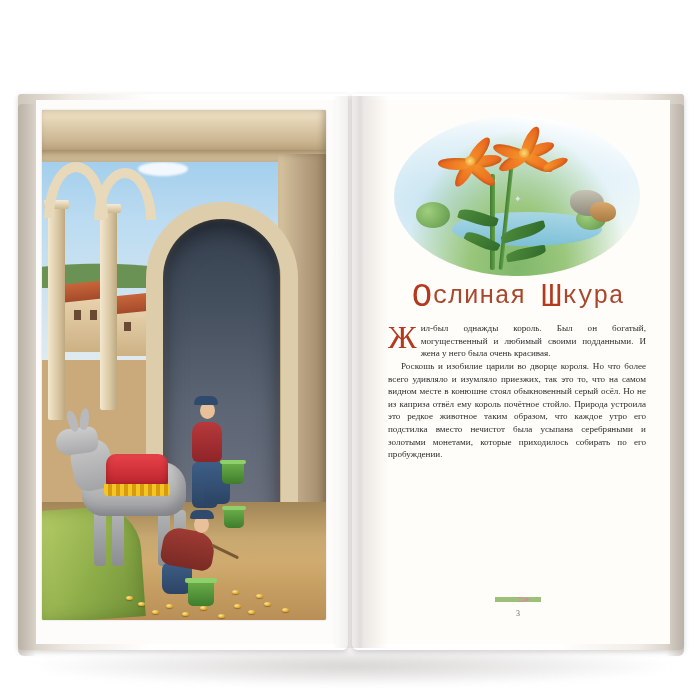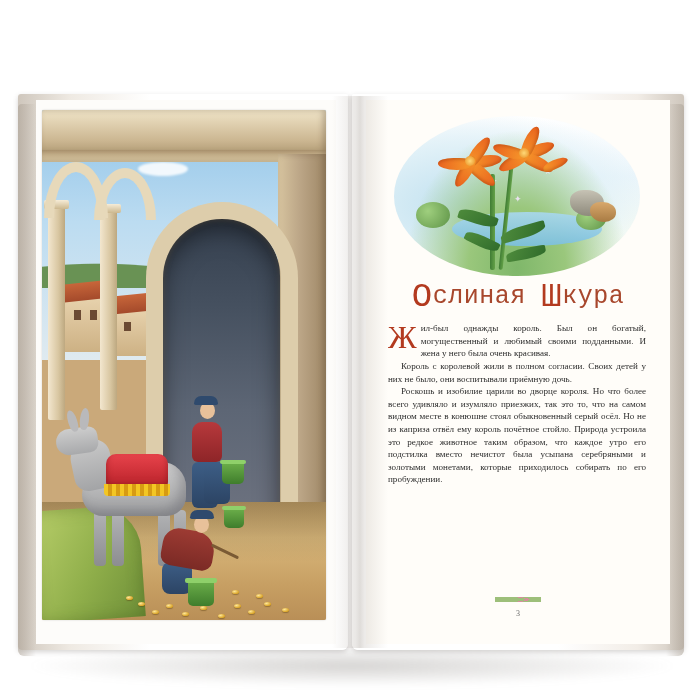--- a/index.html
+++ b/index.html
@@ -589,21 +589,20 @@
         </div>
       </div>
 
       <div class="title">
         <span class="drop">О</span><span>слиная</span>
         <span class="drop">Ш</span><span>кура</span>
       </div>
 
       <div class="body-text">
         <p class="first"><span class="dropcap">Ж</span><span>ил-был однажды король. Был он богатый, могущественный и любимый своими подданными. И жена у него была очень красивая.</span></p>
-        <p>Король с королевой жили в полном согласии. Своих детей у них не было, они воспитывали приёмную дочь.</p>
         <p>Роскошь и изобилие царили во дворце короля. Но что более всего удивляло и изумляло приезжих, так это то, что на самом видном месте в конюшне стоял обыкновенный серый осёл. Но не из каприза отвёл ему король почётное стойло. Природа устроила это редкое животное таким образом, что каждое утро его подстилка вместо нечистот была усыпана серебряными и золотыми монетами, которые приходилось собирать по его пробуждении.</p>
       </div>
 
       <div class="page-ornament">
         <div class="orn-leaf"></div>
         <div class="page-num">3</div>
       </div>
     </div>
 
     <div class="gutter"></div>

